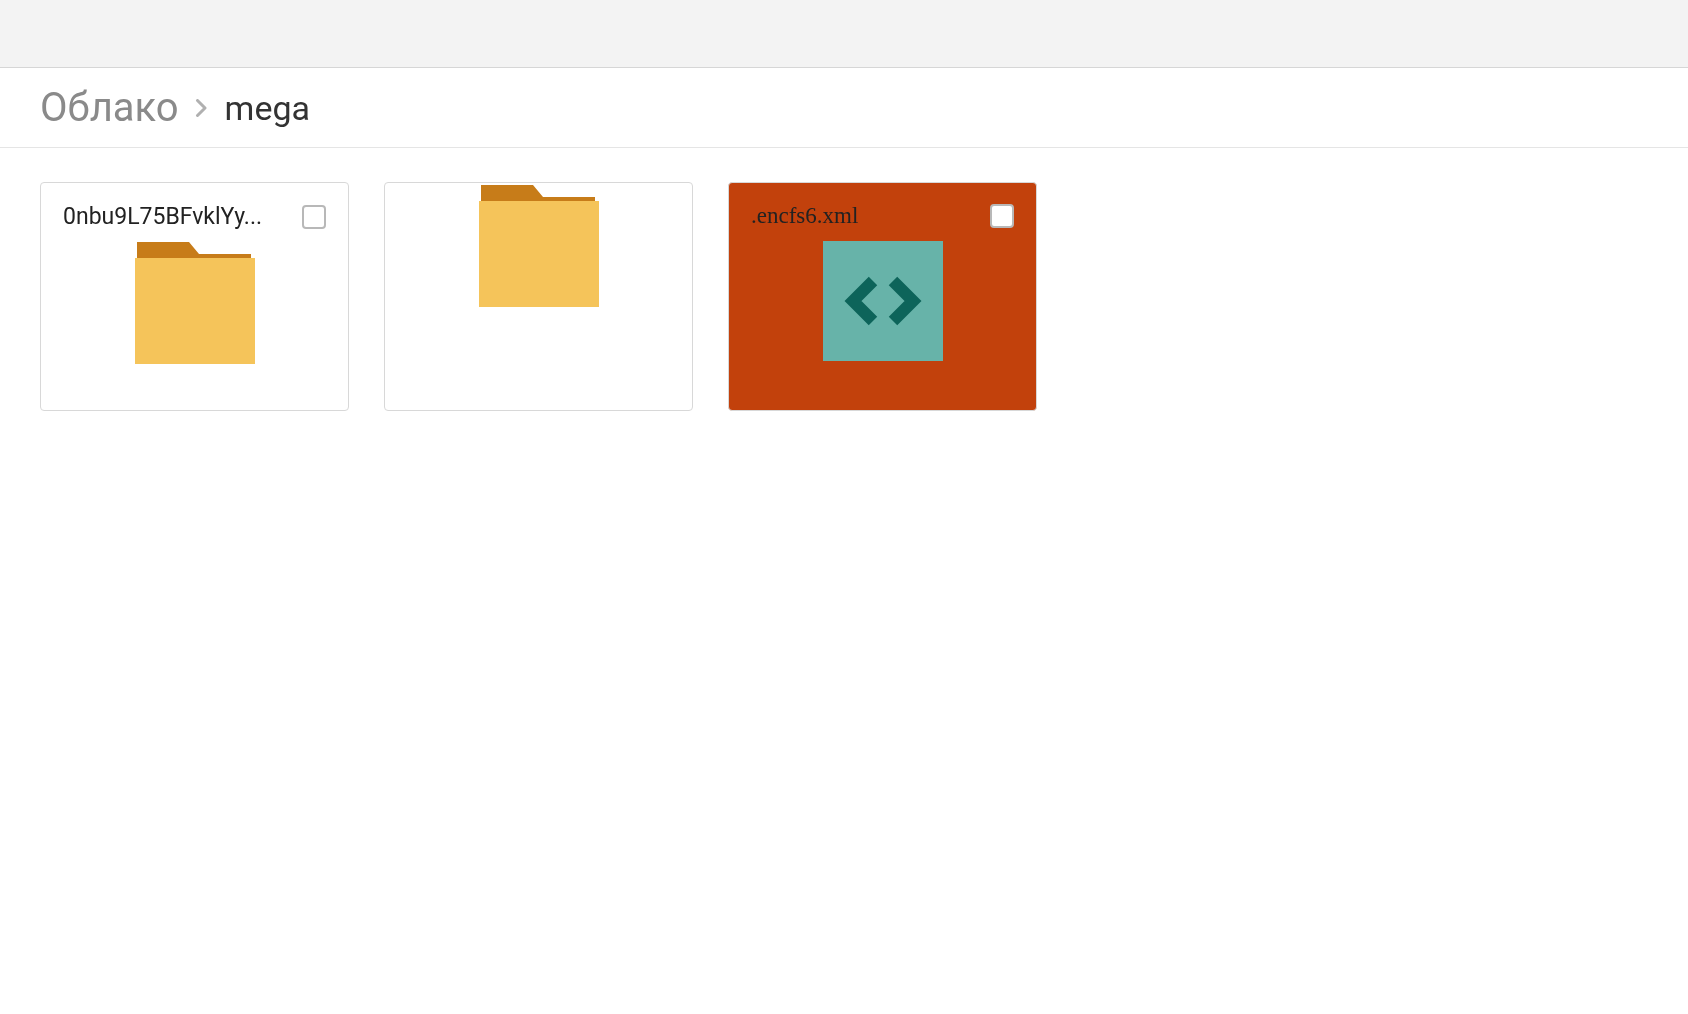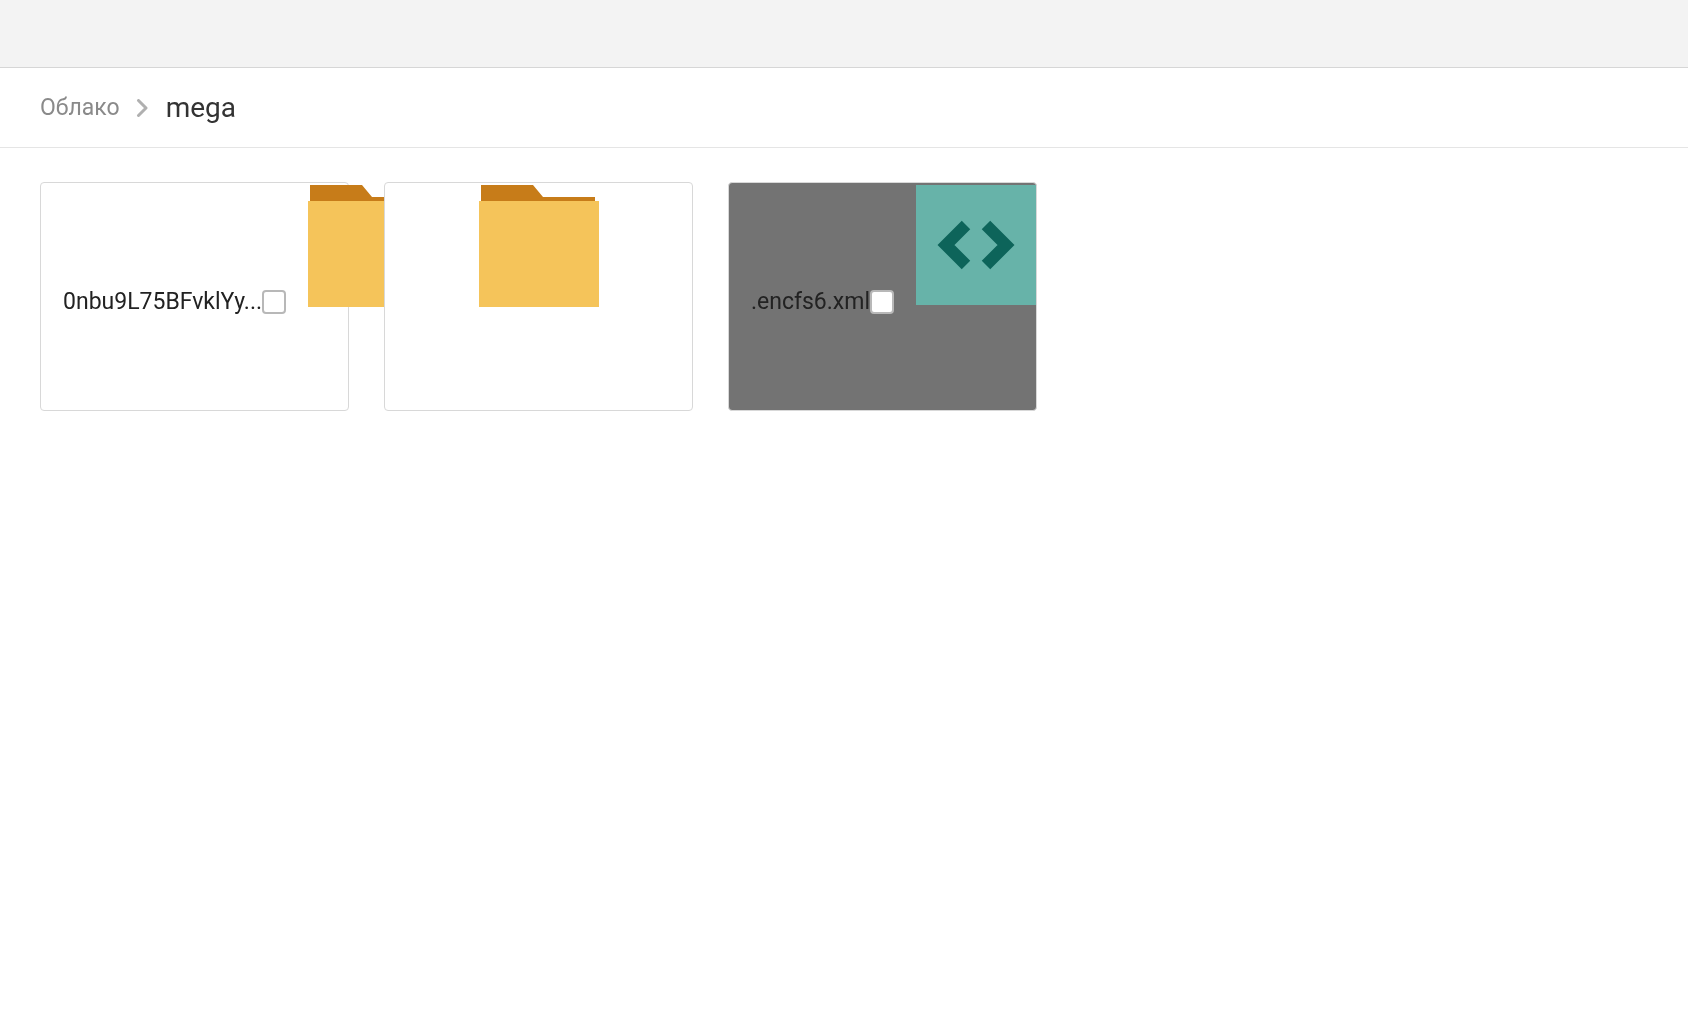--- a/index.html
+++ b/index.html
@@ -21,59 +21,60 @@
     }
     .breadcrumb-bar {
       height: 80px;
       display: flex;
       align-items: center;
       padding: 0 40px;
       border-bottom: 1px solid #e5e5e5;
       background: #ffffff;
     }
     .breadcrumb-root {
-      font-size: 23px;
+      font-size: 40px;
       color: #8a8a8a;
       cursor: pointer;
     }
     .breadcrumb-sep {
       margin: 0 16px;
       display: inline-flex;
       align-items: center;
     }
     .breadcrumb-sep svg {
       width: 14px;
       height: 18px;
     }
     .breadcrumb-current {
-      font-size: 28px;
+      font-size: 34px;
       color: #333333;
     }
     .main {
       padding: 34px 40px;
       background: #ffffff;
     }
     .items-grid {
       display: flex;
       gap: 35px;
       flex-wrap: wrap;
     }
     .item-card {
       width: 309px;
       height: 229px;
       border: 1px solid #d8d8d8;
       border-radius: 4px;
       background: #ffffff;
       position: relative;
       display: flex;
-      flex-direction: row;
+      flex-direction: column;
       cursor: pointer;
     }
     .item-card.selected {
-      background: #737373;
+      background: #c2410c;
+      font-family: Liberation Serif, serif;
     }
     .item-header {
       display: flex;
       align-items: center;
       justify-content: space-between;
       padding: 20px 22px 10px 22px;
     }
     .item-name {
       font-size: 23px;
       color: #222222;

